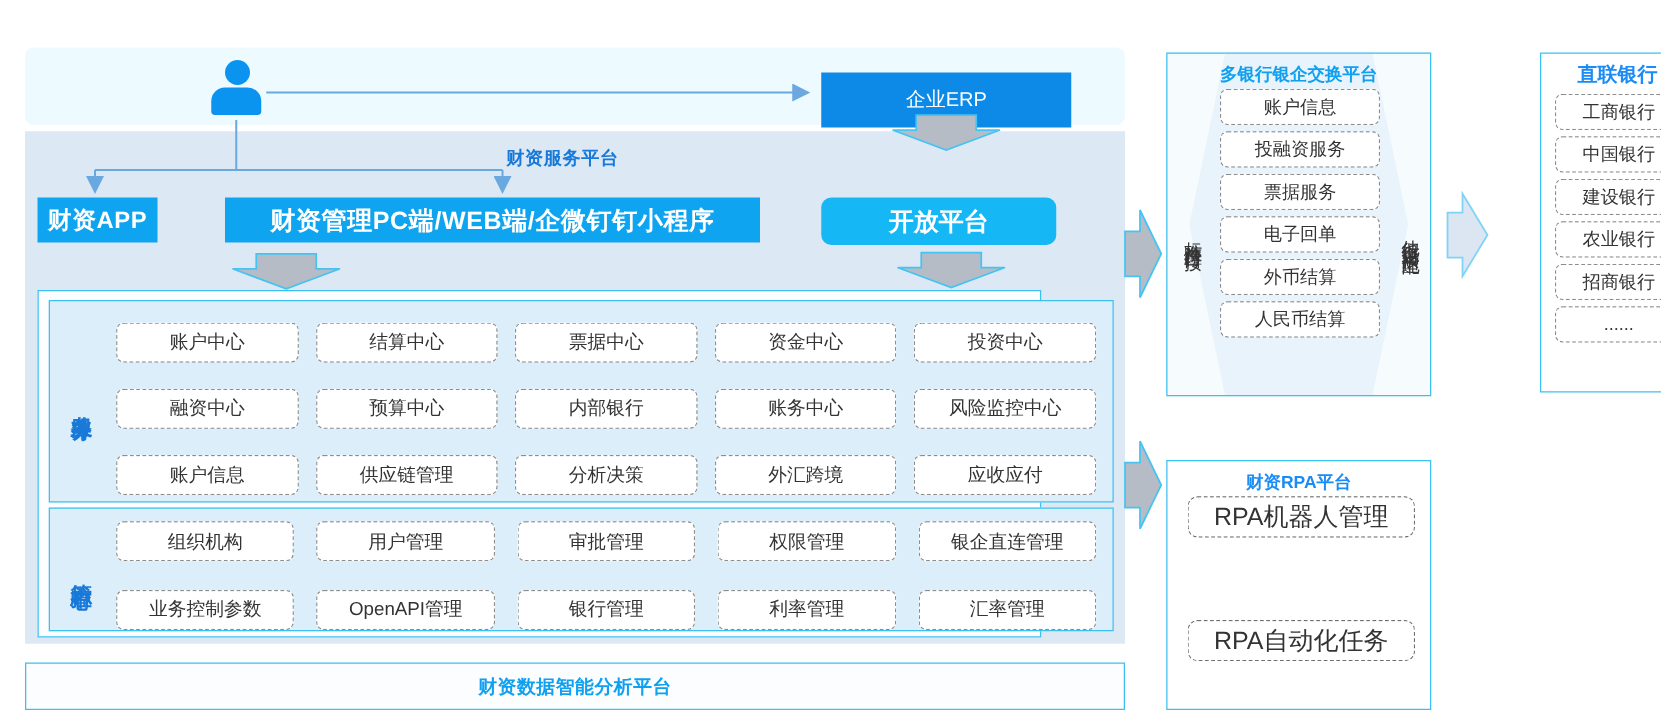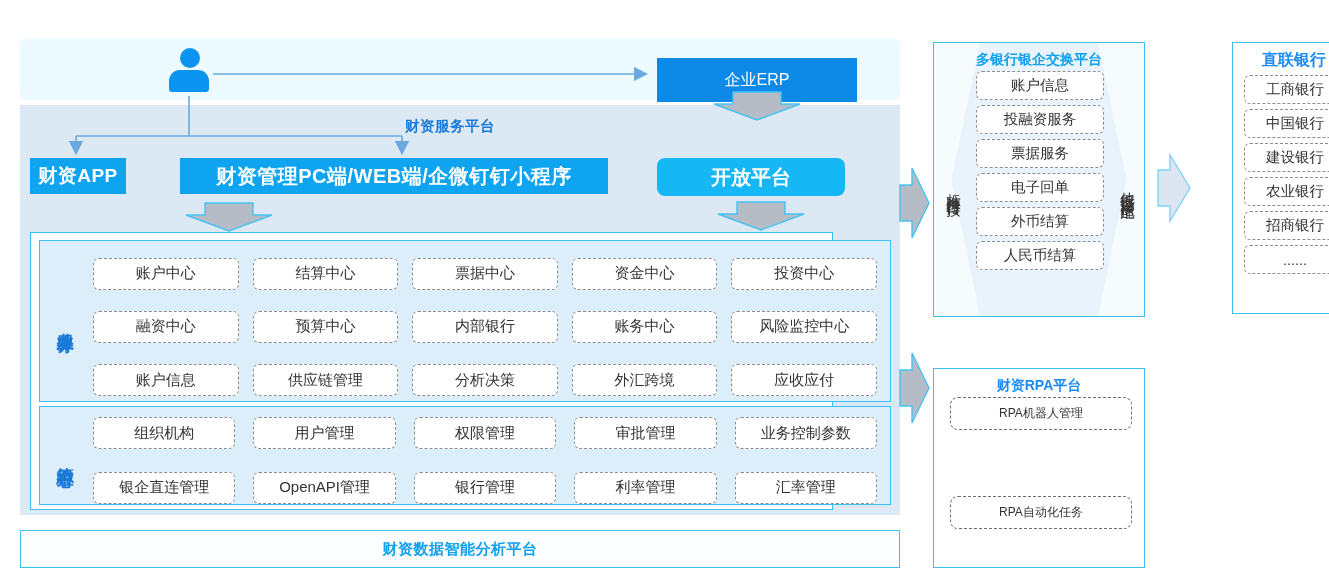--- a/index.html
+++ b/index.html
@@ -125,21 +125,21 @@
     left:933px;top:368px;width:212px;height:200px;
     background:#ffffff;border:1px solid #3cc0f0;padding-left:20px;
   }
   .rpa-title{
     position:absolute;left:0;right:0;top:8px;text-align:center;
     color:#1b8cf5;font-weight:bold;font-size:14px;
   }
   .rpa-chip{
     position:absolute;left:16px;width:180px;height:31px;
     border:1px dashed #6f6f6f;border-radius:8px;background:#fff;
-    display:flex;align-items:center;justify-content:center;font-size:12px;color:#333;
+    display:flex;align-items:center;justify-content:center;font-size:20px;color:#333;
   }
   .rpa-chip-1{top:28px;}
   .rpa-chip-2{top:127px;}
 
   
   svg.overlay{position:absolute;left:0;top:0;width:1329px;height:580px;pointer-events:none;}
 </style>
 </head>
 <body>
 
@@ -216,30 +216,30 @@
     <div class="section sec-mgmt">
       <div class="vlabel">管控中心</div>
       <div class="grid mgmt">
         <div class="cell">
             <div class="chip">组织机构</div>
           </div>
         <div class="cell">
             <div class="chip">用户管理</div>
           </div>
         <div class="cell">
+            <div class="chip">审批管理</div>
+          </div>
+        <div class="cell">
             <div class="chip">权限管理</div>
           </div>
         <div class="cell">
-            <div class="chip">审批管理</div>
+            <div class="chip">银企直连管理</div>
           </div>
         <div class="cell">
             <div class="chip">业务控制参数</div>
-          </div>
-        <div class="cell">
-            <div class="chip">银企直连管理</div>
           </div>
         <div class="cell">
             <div class="chip">OpenAPI管理</div>
           </div>
         <div class="cell">
             <div class="chip">银行管理</div>
           </div>
         <div class="cell">
             <div class="chip">利率管理</div>
           </div>

